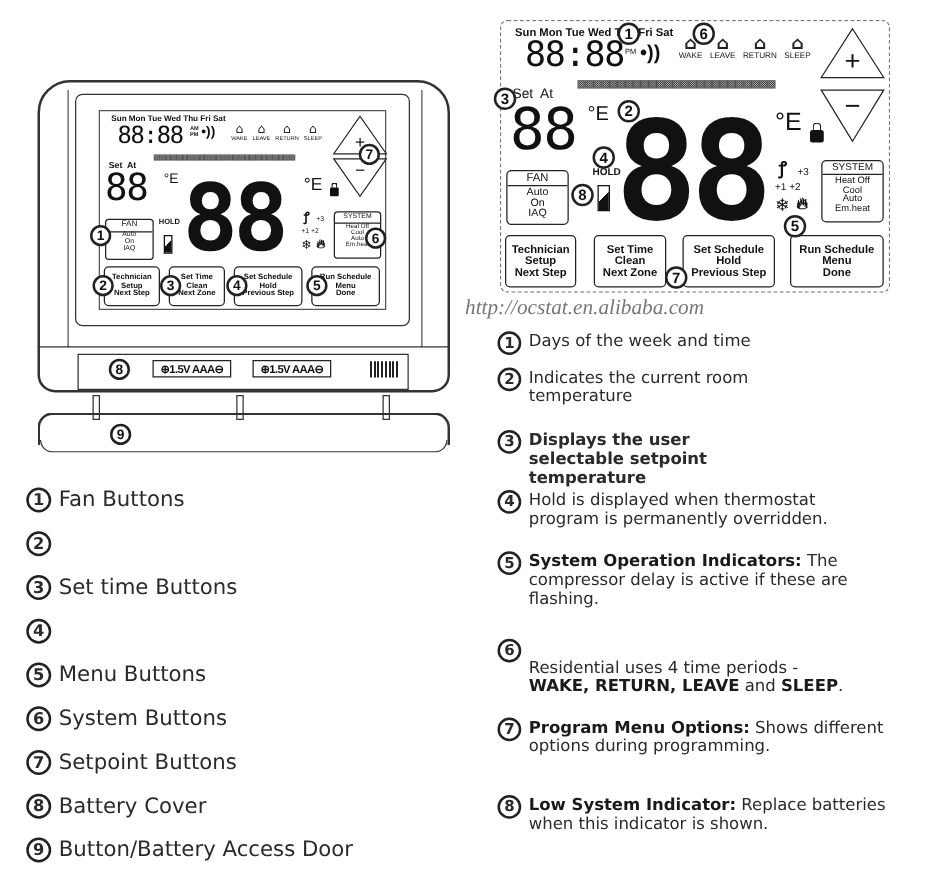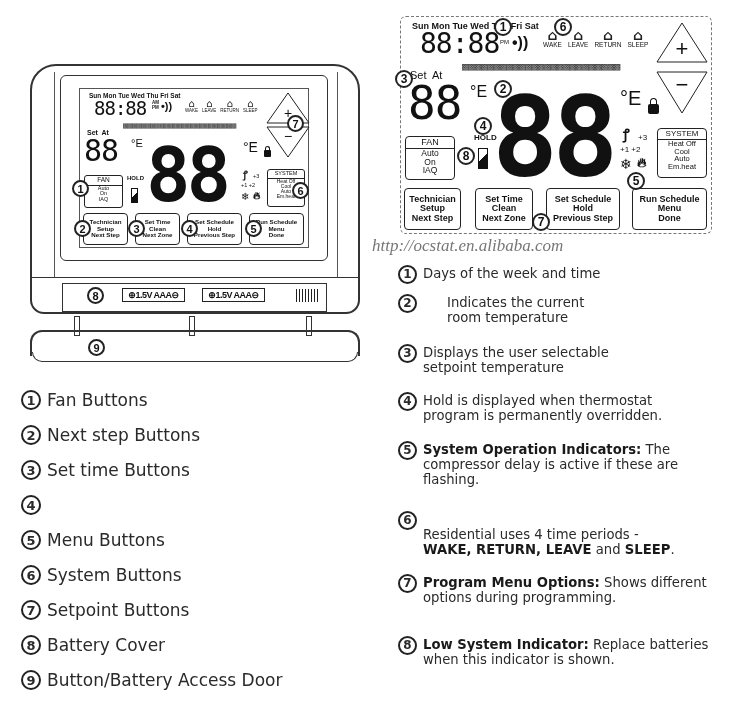--- a/index.html
+++ b/index.html
@@ -137,21 +137,20 @@
 <div class="abs" style="left:189px;top:316px;width:6px;height:20px;border:1px solid #333;box-sizing:border-box;"></div>
 <div class="abs" style="left:306px;top:316px;width:6px;height:20px;border:1px solid #333;box-sizing:border-box;"></div>
 <div class="circ" style="left:88px;top:339px;width:17px;height:17px;font-size:11px;">9</div>
 
 <div class="legend-item" style="left:21px;top:390px;font-size:17px;">
   <span class="num">1</span>
     <span>Fan Buttons</span>
 </div>
 <div class="legend-item" style="left:21px;top:425px;font-size:17px;">
   <span class="num">2</span>
-    <span>Next step Buttons</span>
 </div>
 <div class="legend-item" style="left:21px;top:460px;font-size:17px;">
   <span class="num">3</span>
     <span>Set time Buttons</span>
 </div>
 <div class="legend-item" style="left:21px;top:495px;font-size:17px;">
   <span class="num">4</span>
 </div>
 <div class="legend-item" style="left:21px;top:530px;font-size:17px;">
   <span class="num">5</span>
@@ -274,25 +273,25 @@
 <div class="circ" style="left:457px;top:147px;width:18px;height:18px;font-size:12px;">8</div>
 
 <div class="abs" style="left:372px;top:236px;font-family:'Liberation Serif',serif;font-style:italic;font-size:17px;color:#777;">http://ocstat.en.alibaba.com</div>
 
 <div class="desc-item" style="top:266px;">
   <span class="num">1</span>
   <span><span>Days of the week and time</span></span>
 </div>
 <div class="desc-item" style="top:295px;width:220px;">
   <span class="num">2</span>
-  <span style="width:190px;margin-left:24px;"><span>Indicates the current room temperature</span></span>
+  <span style="width:190px;"><span>Indicates the current room temperature</span></span>
 </div>
 <div class="desc-item" style="top:345px;width:230px;">
   <span class="num">3</span>
-  <span style="width:200px;"><span>Displays the user selectable setpoint temperature</span></span>
+  <span style="width:200px;font-weight:bold;"><span>Displays the user selectable setpoint temperature</span></span>
 </div>
 <div class="desc-item" style="top:393px;width:300px;">
   <span class="num">4</span>
   <span style="width:270px;"><span>Hold is displayed when thermostat program is permanently overridden.</span></span>
 </div>
 <div class="desc-item" style="top:442px;width:310px;">
   <span class="num">5</span>
   <span style="width:280px;"><b>System Operation Indicators:</b><span> The compressor delay is active if these are flashing.</span></span>
 </div>
 <div class="desc-item" style="top:512px;width:310px;">

